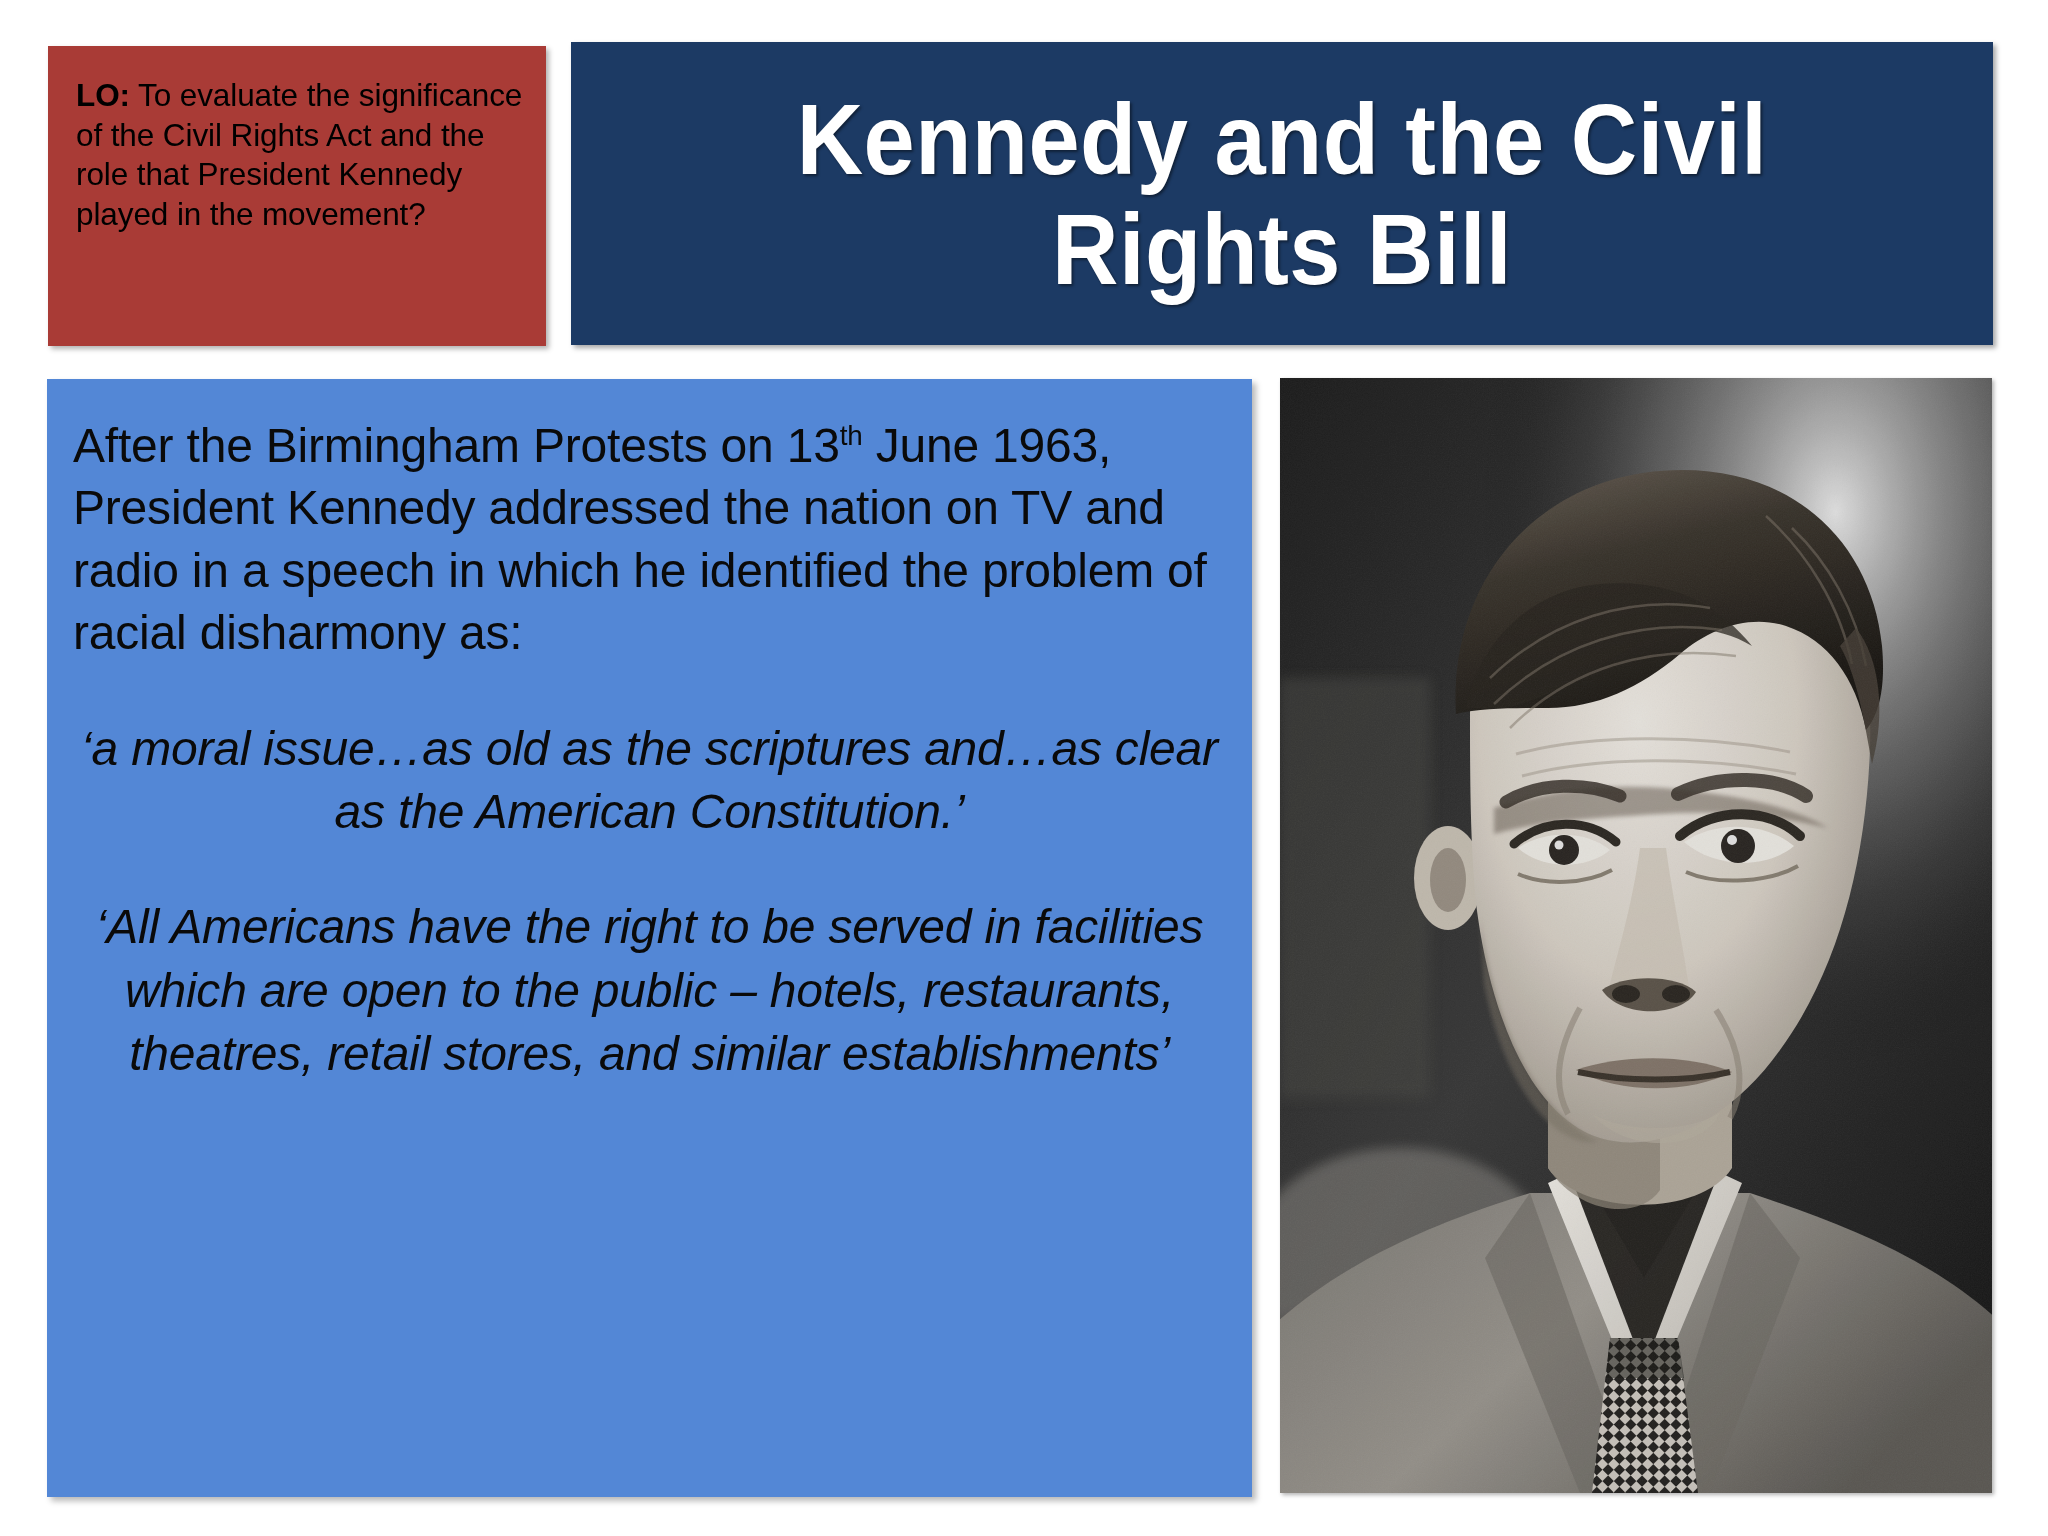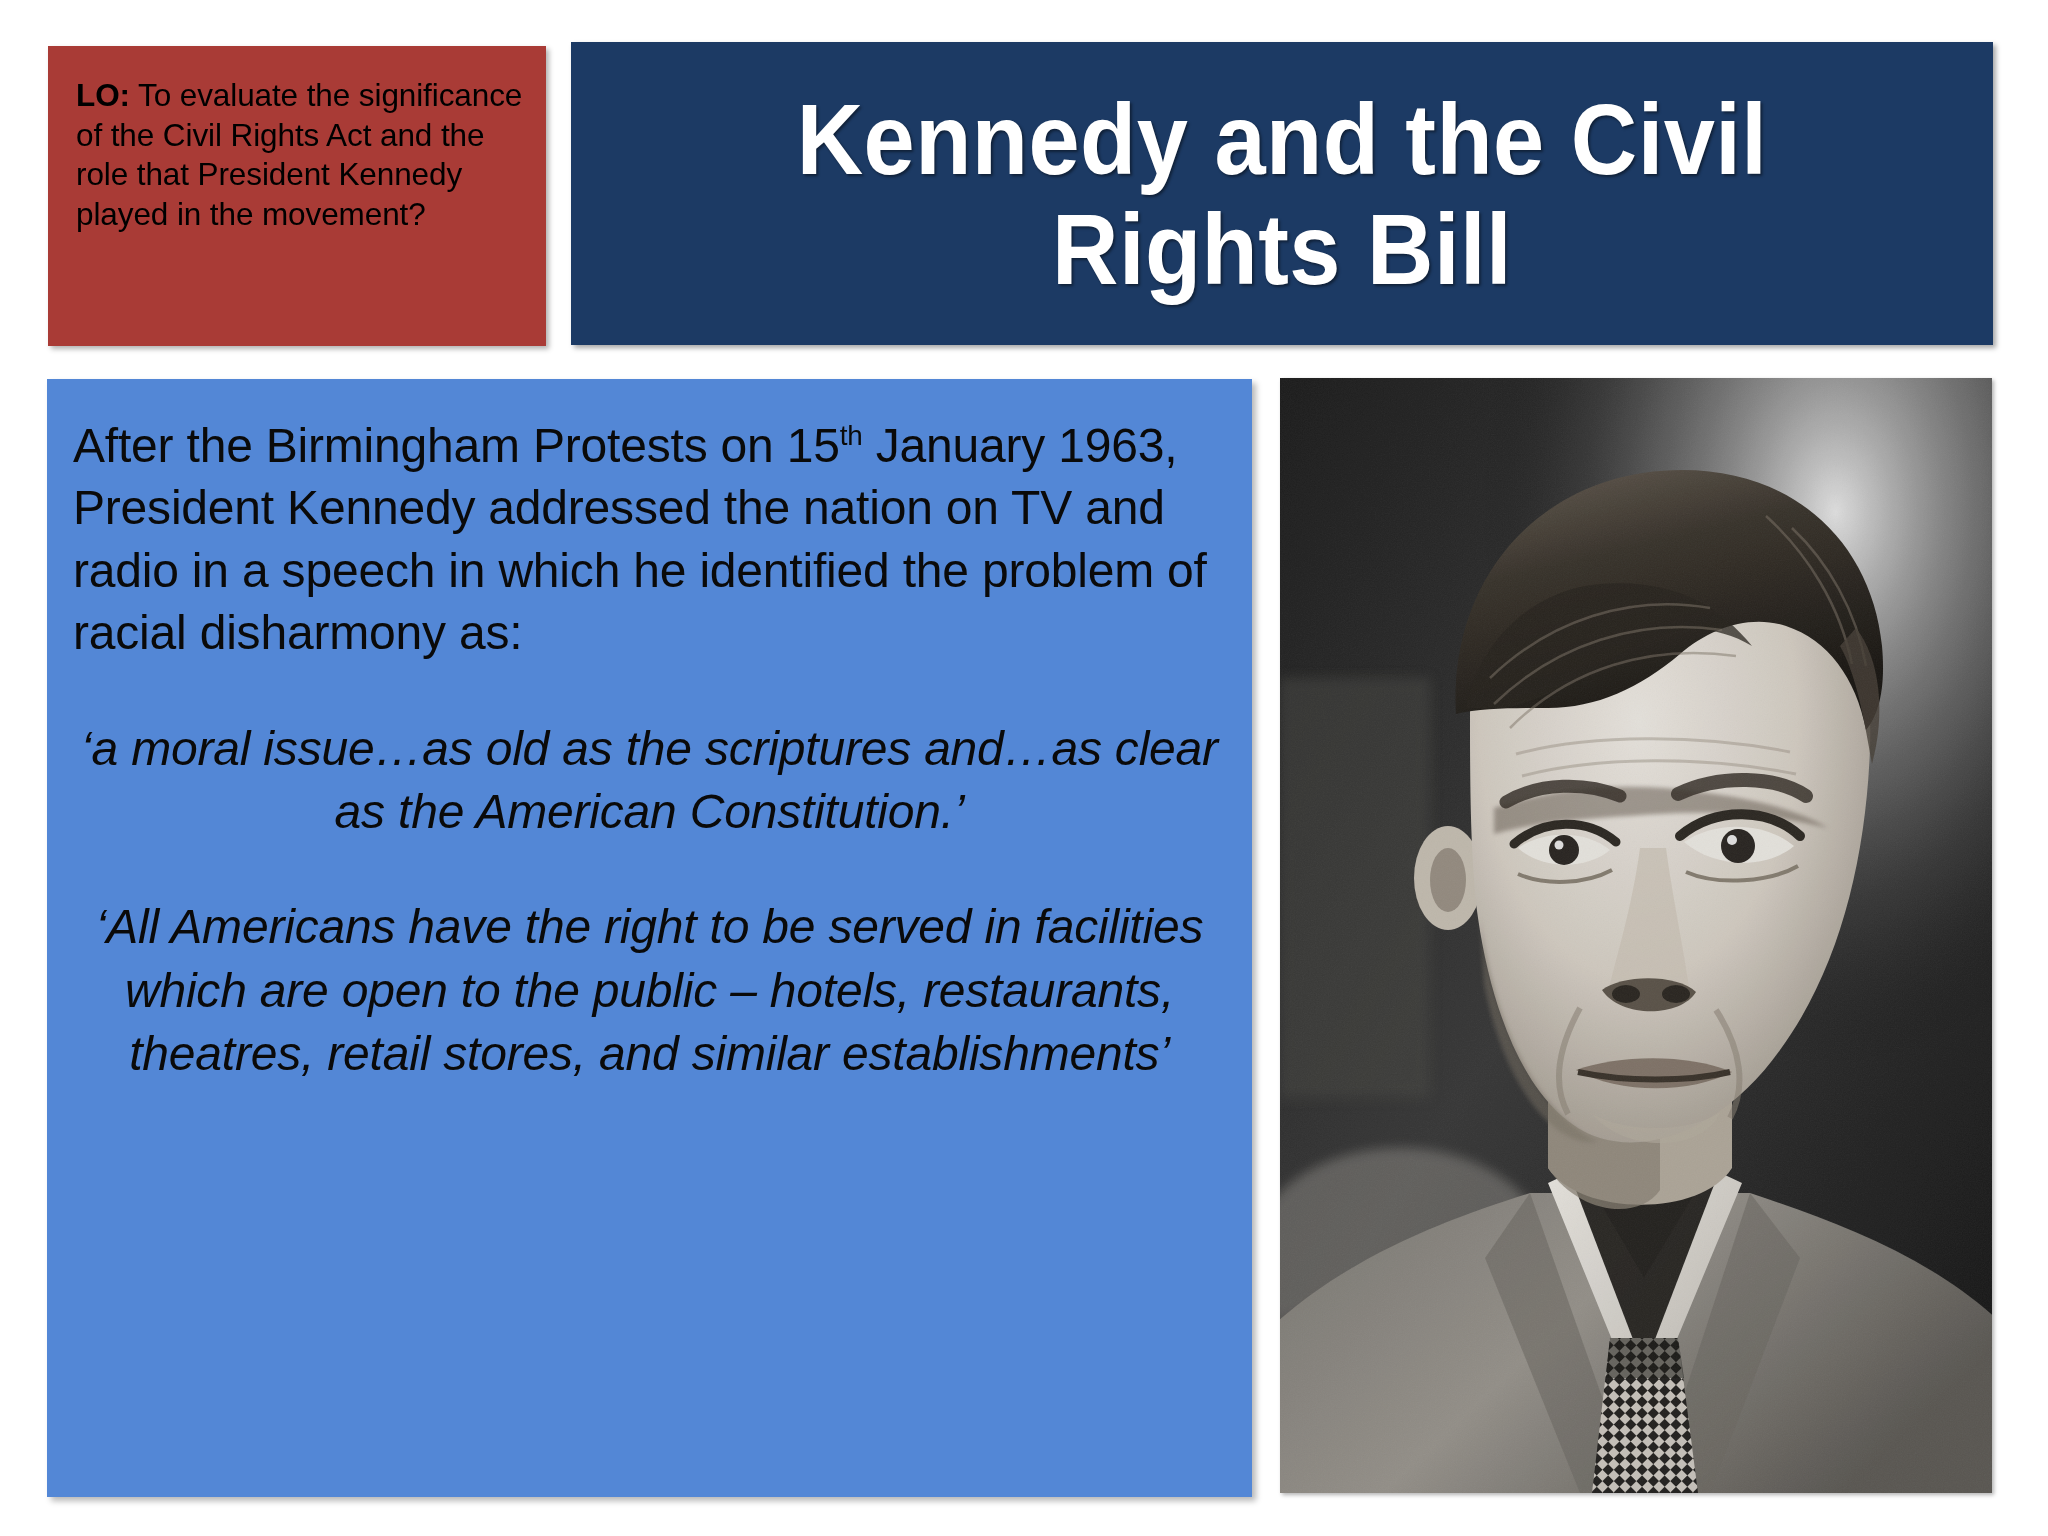--- a/index.html
+++ b/index.html
@@ -126,21 +126,21 @@
     <span class="lo-label">LO:</span><span> To evaluate the significance of the Civil Rights Act and the role that President Kennedy played in the movement?</span>
   </div>
 </div>
 
 <div id="title-bar">
   <div id="title-text">Kennedy and the Civil Rights Bill</div>
 </div>
 
 <div id="content-box">
 
-  <p class="body-para"><span>After the Birmingham Protests on 15</span><sup>th</sup><span> January 1963, President Kennedy addressed the nation on TV and radio in a speech in which he identified the problem of racial disharmony as:</span></p>
+  <p class="body-para"><span>After the Birmingham Protests on 13</span><sup>th</sup><span> June 1963, President Kennedy addressed the nation on TV and radio in a speech in which he identified the problem of racial disharmony as:</span></p>
 
   <div class="blank-line"></div>
 
   <p class="quote">‘a moral issue…as old as the scriptures and…as clear as the American Constitution.’</p>
 
   <div class="blank-line"></div>
 
   <p class="quote">‘All Americans have the right to be served in facilities which are open to the public – hotels, restaurants, theatres, retail stores, and similar establishments’</p>
 </div>
 

